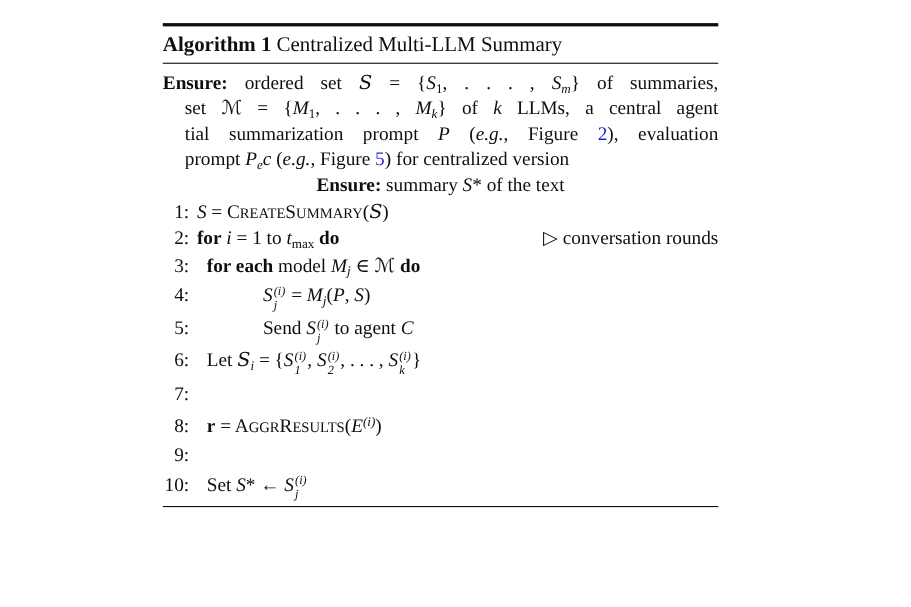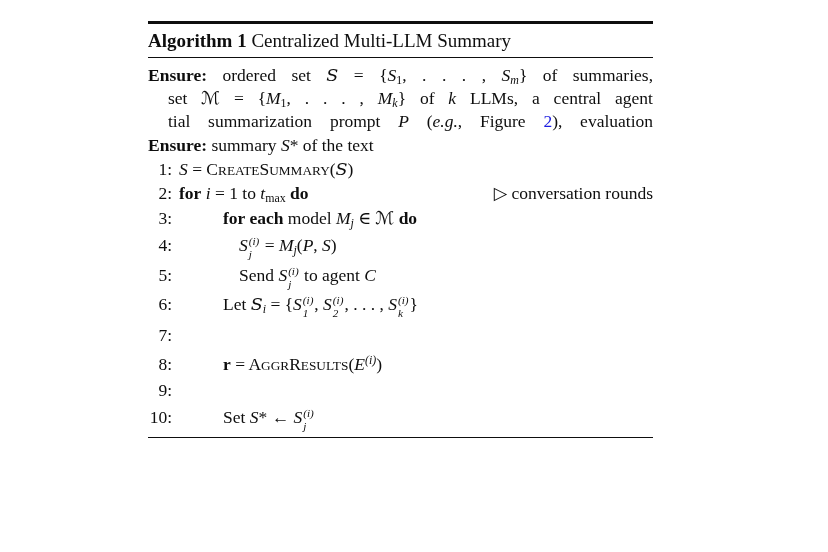--- a/index.html
+++ b/index.html
@@ -37,27 +37,28 @@
     white-space: normal;
     text-align: justify;
     text-align-last: justify;
     text-justify: inter-word;
   }
   .req-line.cont { padding-left: 20px; }
   .ensure {
     height: 23px; line-height: 23px;
     margin-top: 1px;
     white-space: nowrap;
+    text-align: center;
   }
   
   .alg-lines { margin-top: 2px; }
   .alg-row { display: flex; align-items: baseline; white-space: nowrap; }
   .num  { flex: none; width: 24px; text-align: right; }
   .code { margin-left: 7px; }
-  .code.ind1 { margin-left: 51px; }
+  .code.ind1 { margin-left: 16px; }
   .code.ind2 { margin-left: 67px; }
   .comment { margin-left: auto; }
   .r24{height:24px}.r25{height:25px}.r27{height:27px}.r28{height:28px}
   .r29{height:29px}.r30{height:30px}.r31{height:31px}
   
   .b   { font-weight: 700; }
   .i   { font-style: italic; }
   .cal { font-style: italic; font-family: "DejaVu Serif", serif; }
   .calm{ font-family: "DejaVu Sans", "DejaVu Serif", serif; }
   .scs { font-size: 0.76em; }
@@ -78,20 +79,21 @@
 
 <div class="algorithm-box">
   <div class="rule thick"></div>
   <div class="title"><span class="b">Algorithm 1</span> Centralized Multi-LLM Summary</div>
   <div class="rule thin"></div>
 
   <div class="require">
     <div class="req-line just"><span class="b">Ensure:</span> ordered set <span class="cal">S</span> = {<span class="i">S</span><span class="sub">1</span>, . . . , <span class="i">S</span><span class="sub i">m</span>} of summaries,</div>
     <div class="req-line just cont">set <span class="calm">ℳ</span> = {<span class="i">M</span><span class="sub">1</span>, . . . , <span class="i">M</span><span class="sub i">k</span>} of <span class="i">k</span> LLMs, a central agent</div>
     <div class="req-line just cont">tial summarization prompt <span class="i">P</span> (<span class="i">e.g.</span>, Figure <span class="link">2</span>), evaluation</div>
+    <div class="req-line cont">prompt <span class="i">P</span><span class="sub i">e</span><span class="i">c</span> (<span class="i">e.g.</span>, Figure <span class="link">5</span>) for centralized version</div>
   </div>
 
   <div class="ensure"><span class="b">Ensure:</span>  summary <span class="i">S</span>* of the text</div>
 
   <div class="alg-lines">
     <div class="alg-row r24">
       <span class="num">1:</span>
       <span class="code"><span class="i">S</span> = C<span class="scs">REATE</span>S<span class="scs">UMMARY</span>(<span class="cal">S</span>)</span>
     </div>
     <div class="alg-row r25">

